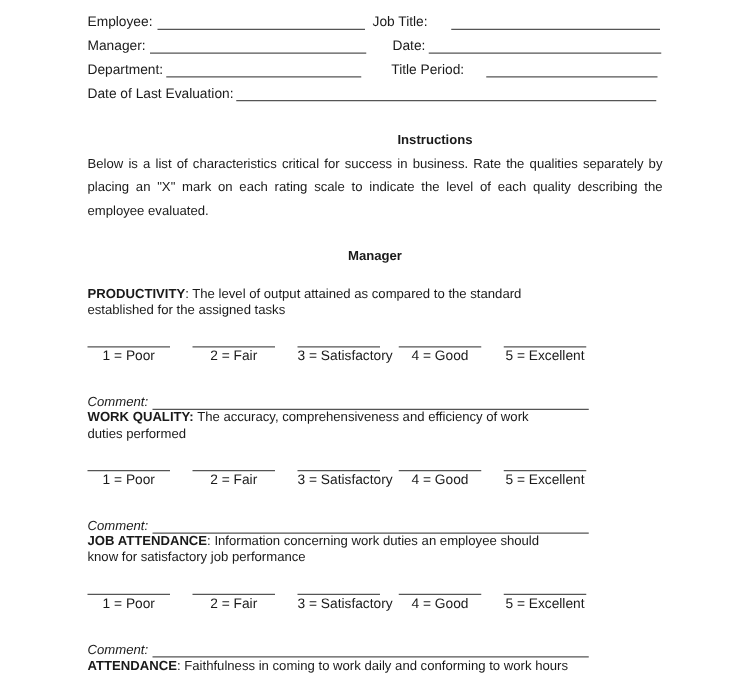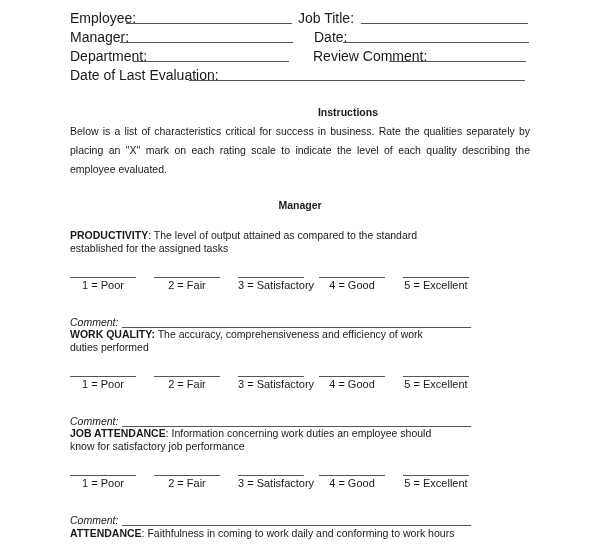--- a/index.html
+++ b/index.html
@@ -12,21 +12,21 @@
       height: 550px;
       overflow: hidden;
       position: relative;
       font-family: "Liberation Sans", sans-serif;
       color: #1a1a1a;
       font-size: 10.5px;
     }
     .label {
       position: absolute;
       white-space: nowrap;
-      font-size: 14px;
+      font-size: 11px;
       line-height: 12px;
     }
     .uline {
       position: absolute;
       height: 0;
       border-top: 1px solid #555;
     }
     .heading {
       position: absolute;
       left: 0;
@@ -112,21 +112,21 @@
 
   <span class="label" style="left:70px; top:31px;">Manager:</span>
   <div class="uline" style="left:120px; top:42px; width:173px;"></div>
 
   <span class="label" style="left:314px; top:31px;">Date:</span>
   <div class="uline" style="left:343px; top:42px; width:186px;"></div>
 
   <span class="label" style="left:70px; top:50px;">Department:</span>
   <div class="uline" style="left:133px; top:61px; width:156px;"></div>
 
-  <span class="label" style="left:313px; top:50px;">Review Comment:</span>
+  <span class="label" style="left:313px; top:50px;">Title Period:</span>
   <div class="uline" style="left:389px; top:61px; width:137px;"></div>
 
   <span class="label" style="left:70px; top:69px;">Date of Last Evaluation:</span>
   <div class="uline" style="left:189px; top:80px; width:336px;"></div>
 </div>
 
 <div class="heading" style="top:106px;padding-left:48px;">Instructions</div>
 <div class="instructions" style="top:122px;">Below is a list of characteristics critical for success in business. Rate the qualities separately by placing an "X" mark on each rating scale to indicate the level of each quality describing the employee evaluated.</div>
 
 <div class="heading" style="top:199px;">Manager</div>

